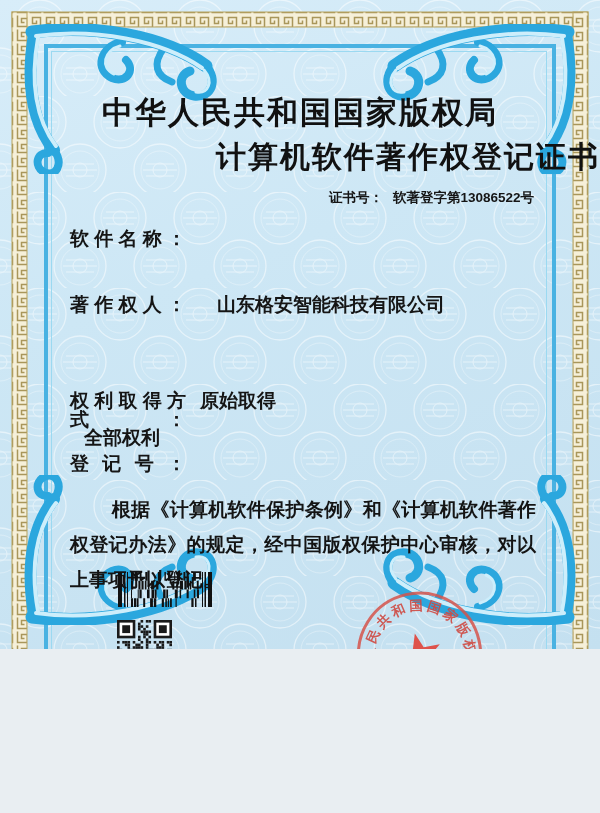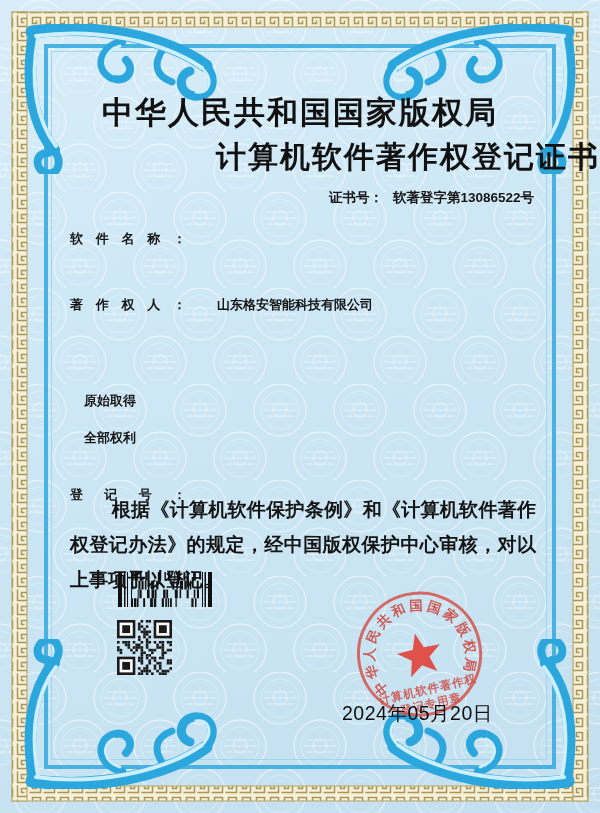--- a/index.html
+++ b/index.html
@@ -1,17 +1,17 @@
 <!DOCTYPE html>
 <html><head>
 <meta charset="utf-8">
 <style>
   html,body{margin:0;padding:0;background:#e9eef2;}
   .certificate{
-    position:relative;width:600px;height:813px;overflow:hidden;
+    position:relative;width:600px;height:649px;overflow:hidden;
     background:linear-gradient(160deg,#d8edf9 0%,#cde7f5 40%,#c4e0f0 100%);
     font-family:"Liberation Sans",sans-serif;color:#151515;
   }
   .layer{position:absolute;left:0;top:0;width:600px;height:813px;pointer-events:none;}
   
   .frame-blue{position:absolute;left:44px;top:44px;width:504px;height:717px;
     border:4px solid #49b2e2;}
   .frame-blue-inner{position:absolute;left:51px;top:51px;width:494px;height:707px;
     border:1px solid #9bd9f1;}
   
@@ -24,25 +24,25 @@
   .title1{position:absolute;top:92px;left:0;width:100%;text-align:center;
     font-family:"Liberation Serif",serif;font-weight:900;font-size:31px;
     letter-spacing:2px;color:#111;}
   .title2{position:absolute;top:137px;left:0;width:100%;text-align:right;
     font-family:"Liberation Serif",serif;font-weight:900;font-size:30px;
     letter-spacing:2px;color:#111;}
   .certno{position:absolute;top:189px;right:66px;font-size:13.5px;font-weight:bold;}
   .certno .lbl{margin-right:10px;}
   .fields{position:absolute;left:70px;top:0;width:468px;}
   .frow{position:absolute;left:0;display:flex;align-items:flex-start;
-    font-size:13px;font-weight:bold;line-height:19px;}
+    font-size:19px;font-weight:bold;line-height:19px;}
   .f-label{width:116px;display:inline-block;text-align:justify;text-align-last:justify;flex:0 0 116px;}
   .f-value{margin-left:14px;}
   .f-version{margin-top:5px;}
-  .r1{top:229px;} .r2{top:295px;gap:17px;} .r3{top:391px;} .r4{top:428px;} .r5{top:485px;flex-direction:column;}
+  .r1{top:229px;} .r2{top:295px;gap:17px;} .r3{top:391px;} .r4{top:428px;} .r5{top:454px;flex-direction:column;}
   .paragraph{position:absolute;left:70px;top:492px;width:466px;
     font-size:19px;font-weight:bold;line-height:35px;text-align:justify;
     text-indent:2.2em;color:#141414;}
   .barcode{position:absolute;left:118px;top:572px;}
   .qrcode{position:absolute;left:117px;top:620px;}
   .seal{position:absolute;left:338px;top:574px;width:164px;height:164px;
     transform:rotate(-13deg);}
   .date{position:absolute;left:342px;top:700px;font-size:19.5px;font-weight:normal;
     letter-spacing:0.5px;color:#101010;text-align:right;}
   .hidden-defs{position:absolute;width:0;height:0;overflow:hidden;}
@@ -127,20 +127,21 @@
 
   <div class="fields">
     <div class="frow r1">
       <span class="f-label">软件名称：</span>
     </div>
     <div class="frow r2">
       <span class="f-label">著作权人：</span>
       <span class="f-value">山东格安智能科技有限公司</span>
     </div>
     <div class="frow r3">
+      <span class="f-label">权利取得方式：</span>
       <span class="f-value">原始取得</span>
     </div>
     <div class="frow r4">
       <span class="f-value">全部权利</span>
     </div>
     <div class="frow r5">
       <span class="f-label">登记号：</span>
     </div>
   </div>
 

